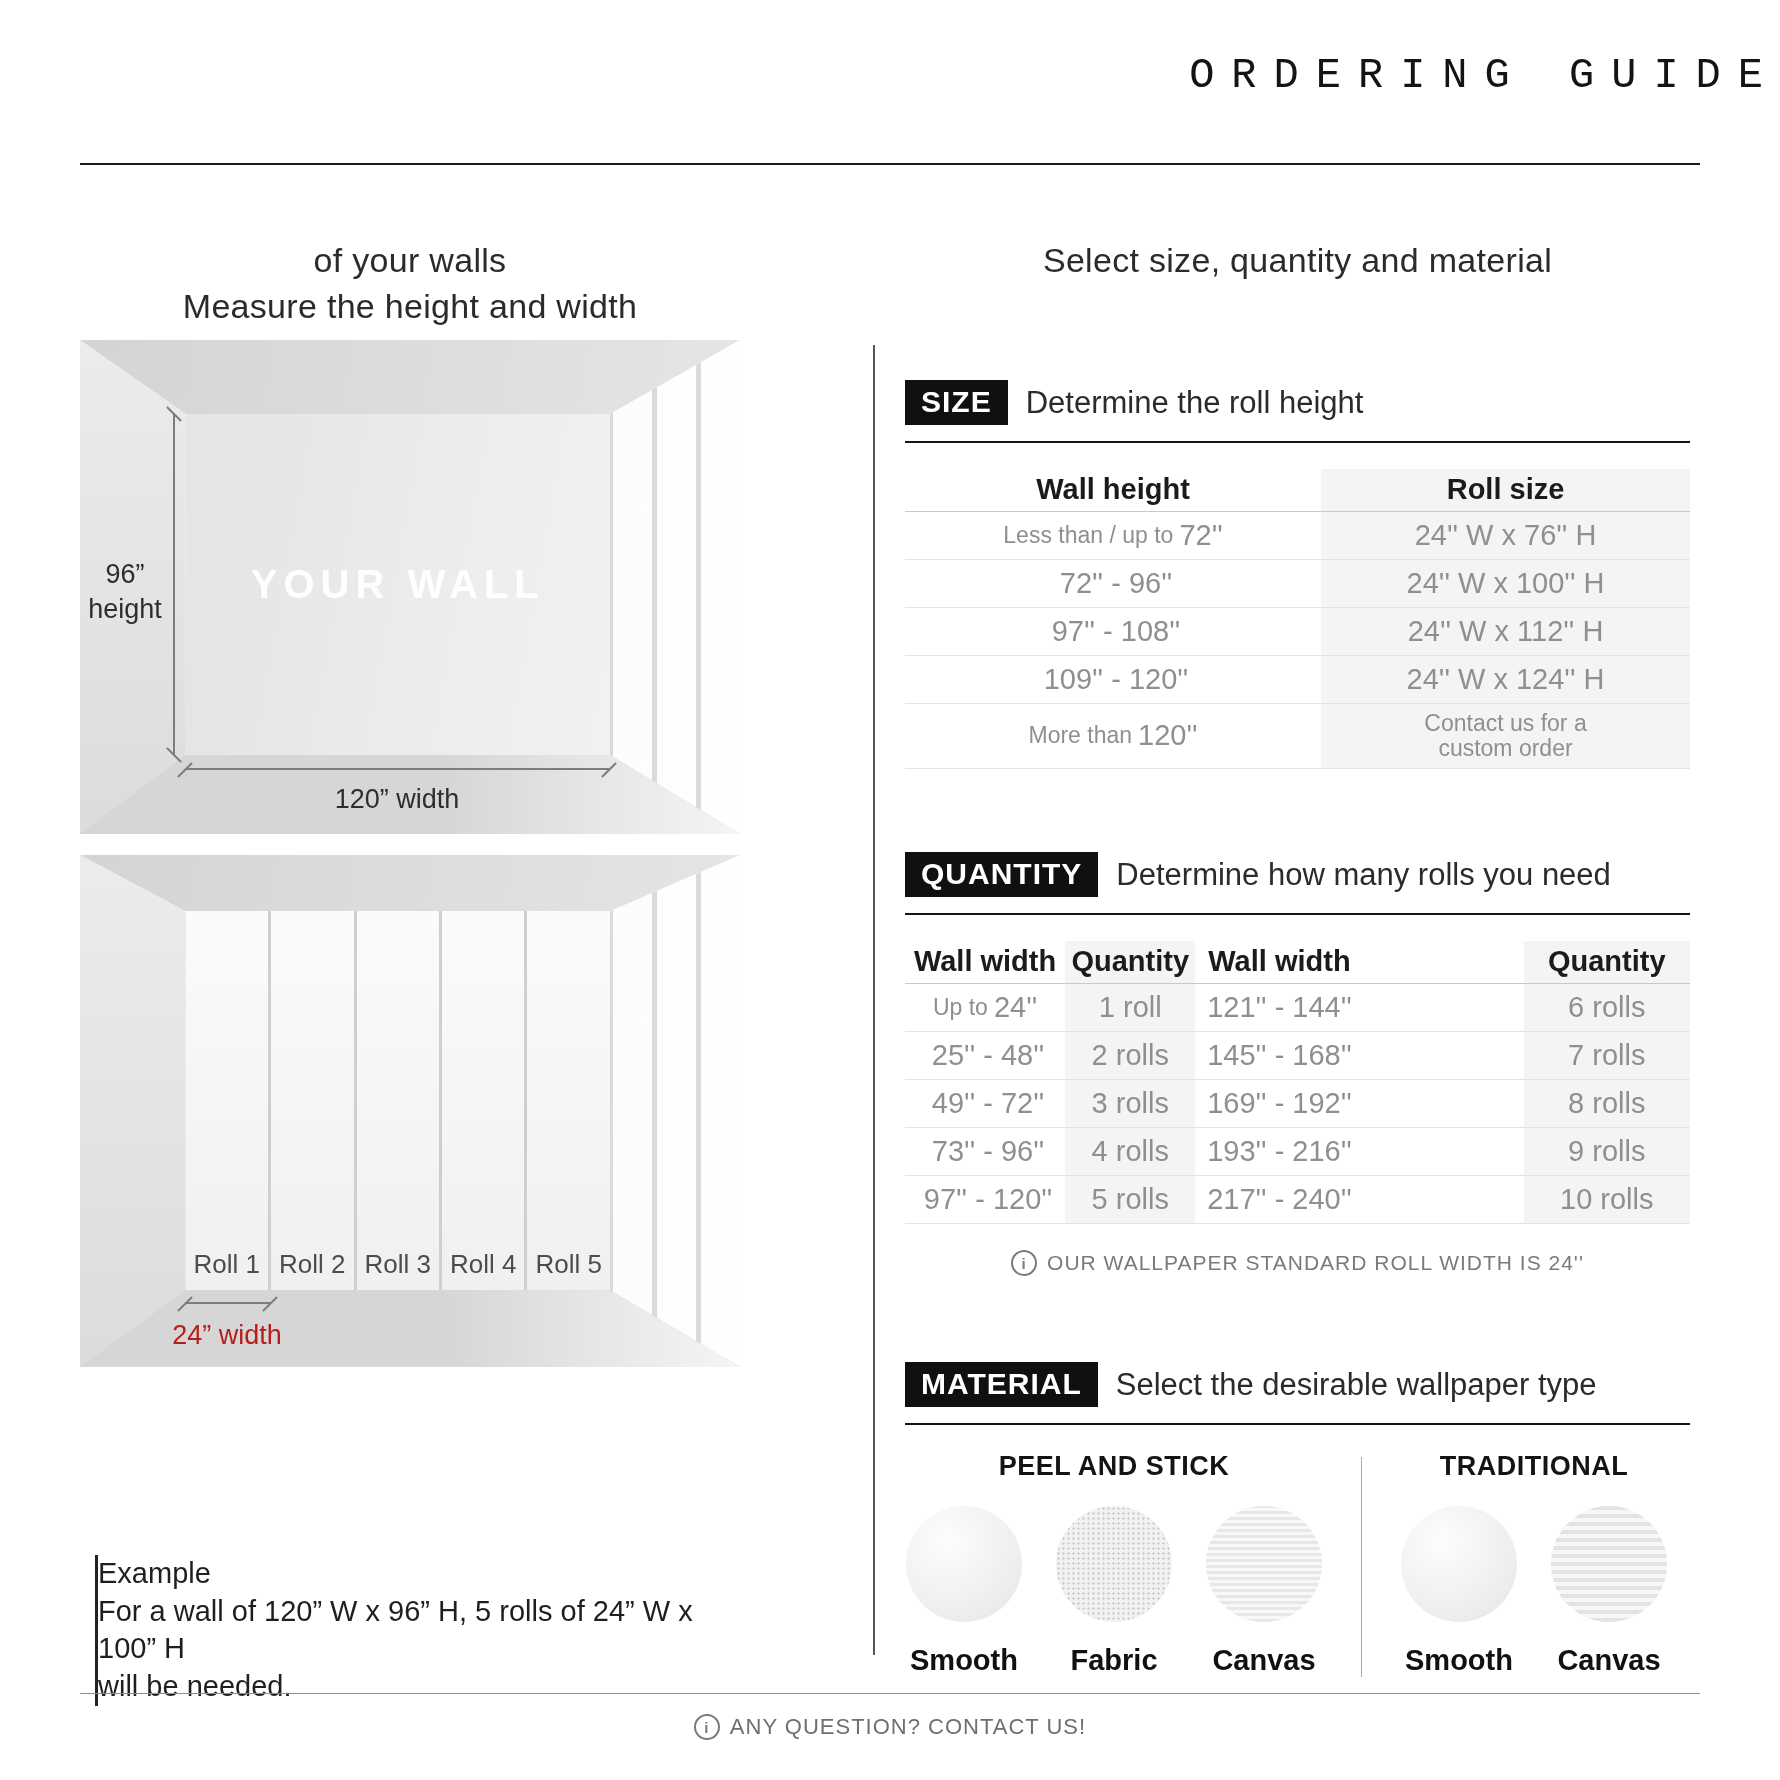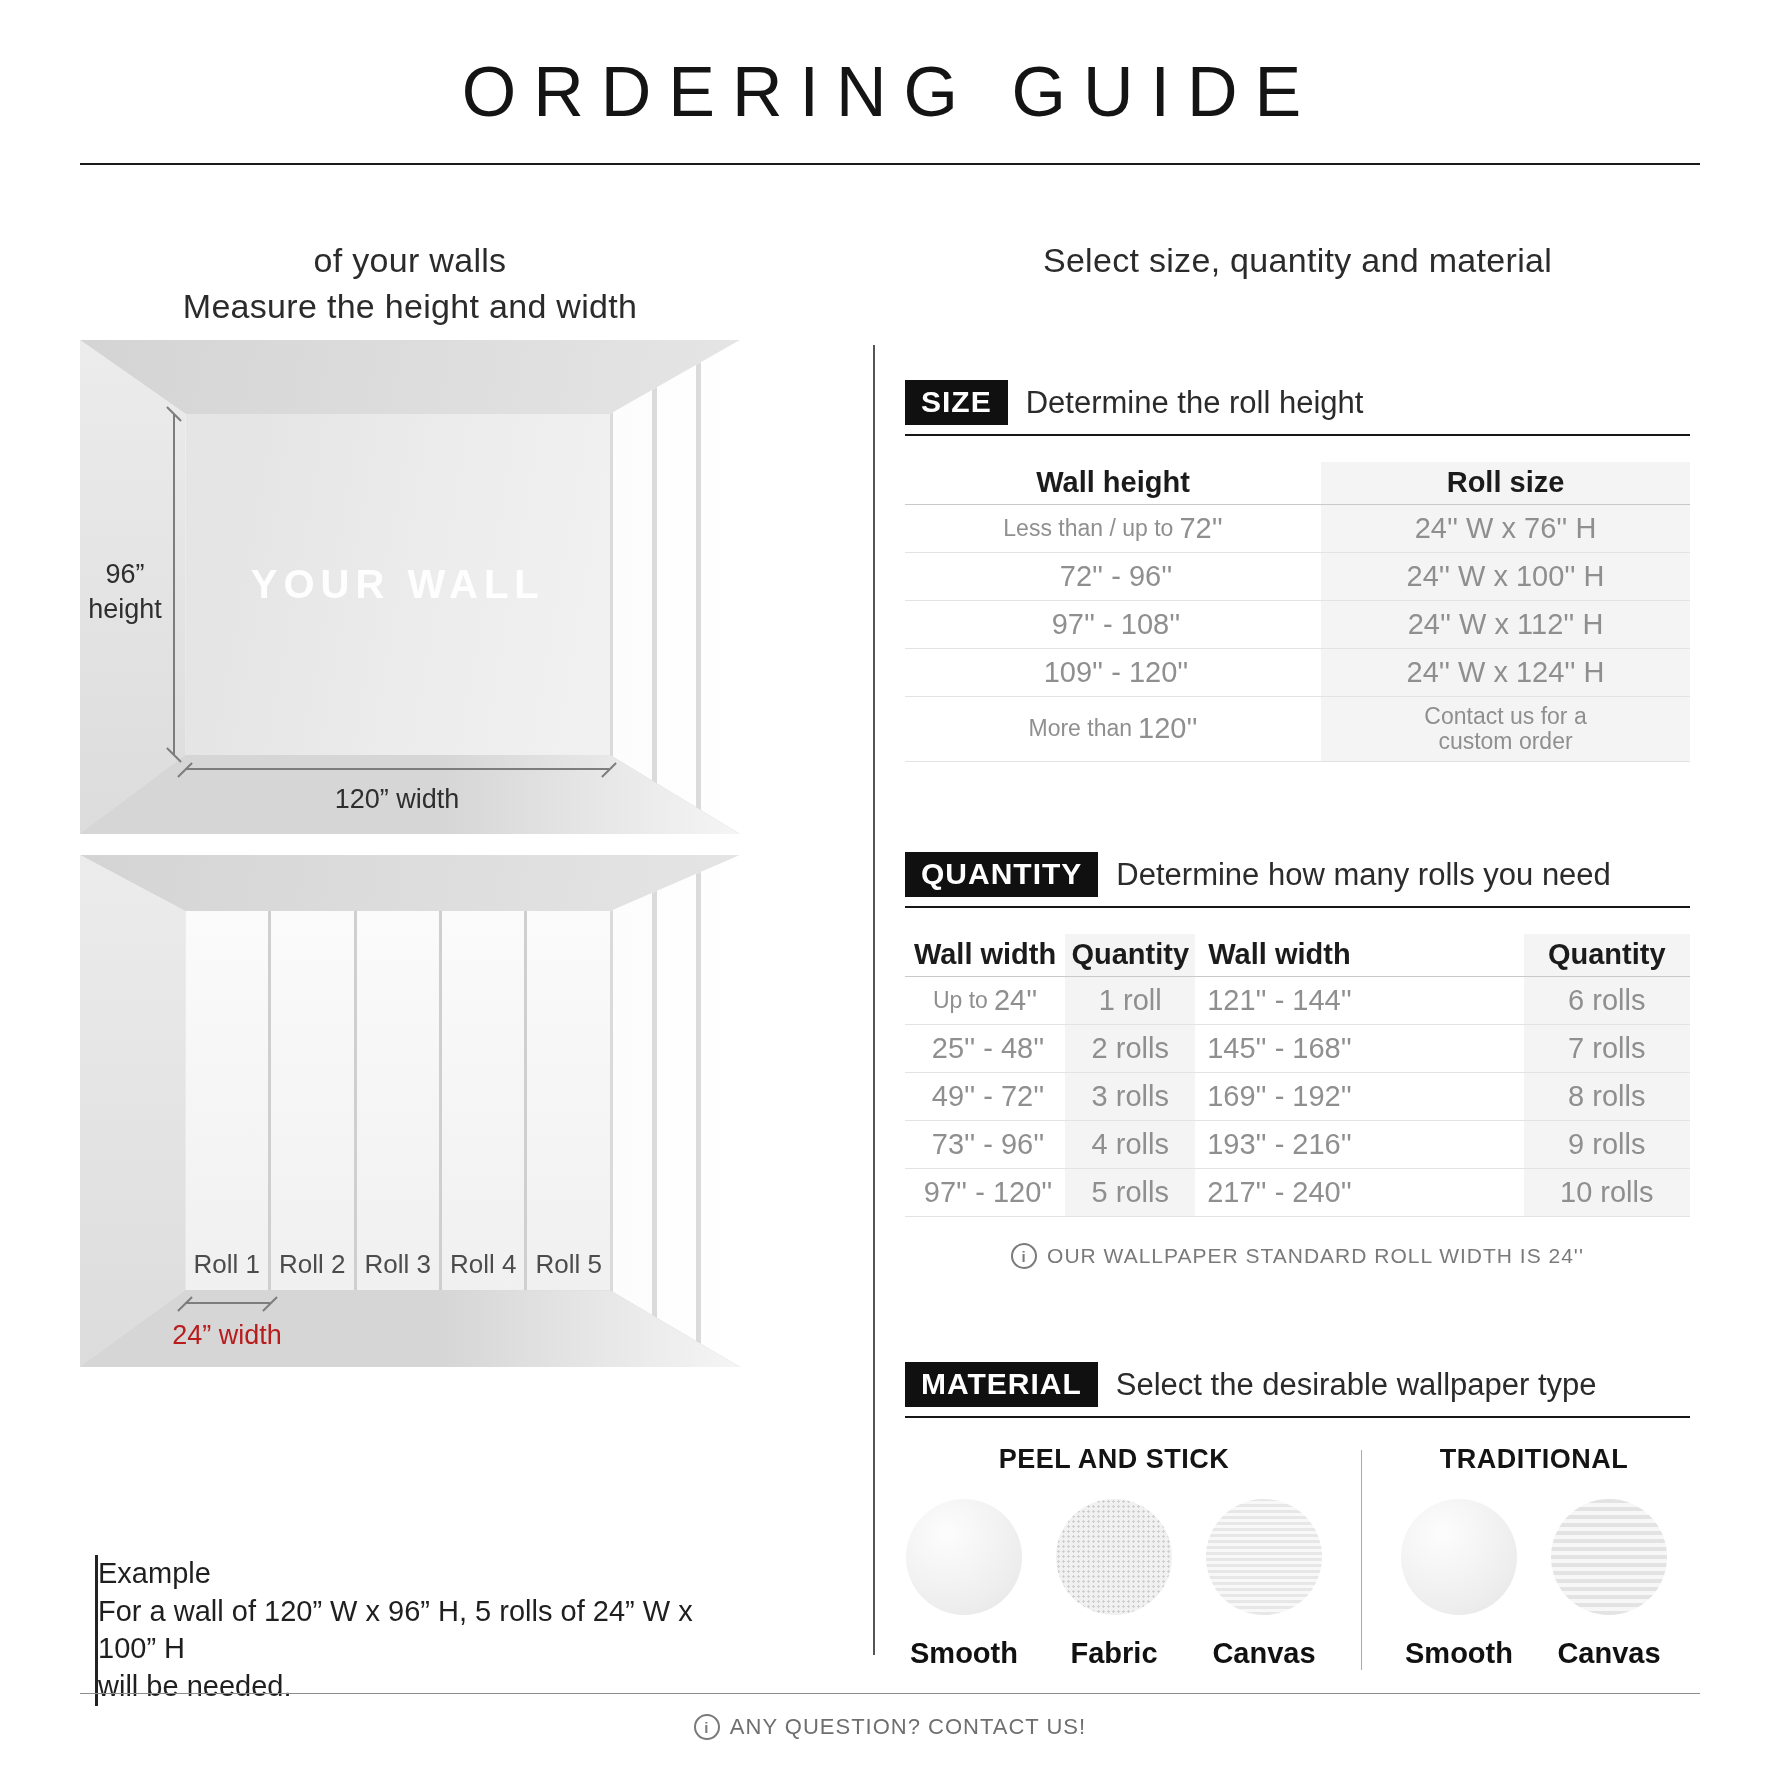--- a/index.html
+++ b/index.html
@@ -1,22 +1,22 @@
 <!DOCTYPE html>
 <html><head>
 <meta charset="utf-8">
 <style>
   html,body{margin:0;padding:0;background:#ffffff;}
   #page{
     position:relative;width:1780px;height:1780px;background:#ffffff;
     font-family:"Liberation Sans","DejaVu Sans",sans-serif;color:#1c1c1c;overflow:hidden;
   }
   
-  .page-title{position:absolute;top:52px;left:0;width:100%;text-align:center;
-    font-size:70px;font-weight:400;letter-spacing:17px;color:#141414;}
+  .page-title{position:absolute;top:52px;left:0;width:100%;text-align:right;
+    font-size:42px;font-weight:400;letter-spacing:17px;color:#141414;font-family:Liberation Mono, monospace;}
   .top-rule{position:absolute;top:163px;left:80px;width:1620px;height:2px;background:#1a1a1a;}
   
   .col-heading{position:absolute;top:238px;text-align:center;font-size:34px;line-height:1.35;
     color:#2b2b2b;font-weight:400;letter-spacing:.3px;}
   .left-heading{left:80px;width:660px;}
   .right-heading{left:905px;width:785px;}
   
   .room{position:absolute;left:80px;width:660px;background:#f3f3f3;overflow:hidden;}
   .room1{top:340px;height:494px;}
   .room2{top:855px;height:512px;}
@@ -54,21 +54,21 @@
   .room1 .hlabel{position:absolute;left:105px;width:424px;top:calc(84% + 29px);text-align:center;font-size:27px;color:#2e2e2e;}
   .room2 .hline{left:105px;width:85px;top:calc(85% + 12px);}
   .room2 .hlabel{position:absolute;left:32px;width:230px;top:calc(85% + 30px);text-align:center;font-size:27px;color:#b91c1c;}
   
   .example{position:absolute;left:95px;top:1555px;width:640px;border-left:3px solid #222222;
     font-size:29px;line-height:1.3;color:#1f1f1f;}
   
   .v-divider{position:absolute;left:873px;top:345px;width:2px;height:1310px;background:#555555;}
   .section{position:absolute;left:905px;width:785px;}
   .sec-size{top:380px;} .sec-qty{top:852px;} .sec-mat{top:1362px;}
-  .sec-head{display:flex;align-items:center;border-bottom:2px solid #161616;padding-bottom:9px;}
+  .sec-head{display:flex;align-items:center;border-bottom:2px solid #161616;padding-bottom:16px;}
   .badge{background:#101010;color:#ffffff;font-size:30px;font-weight:600;letter-spacing:1px;
     padding:7px 16px 8px 16px;line-height:1;}
   .sec-title{margin-left:18px;font-size:31px;color:#2b2b2b;}
   
   .tbl{width:100%;margin-top:26px;}
   .trow{display:flex;align-items:stretch;border-bottom:1px solid #e3e3e3;}
   .trow.head{border-bottom:1px solid #c9c9c9;}
   .cell{display:flex;align-items:center;justify-content:center;font-size:29px;color:#8f8f8f;min-height:47px;text-align:center;line-height:1.1;}
   .head .cell{color:#1b1b1b;font-weight:700;min-height:42px;font-size:29px;}
   .small{font-size:23px;}

